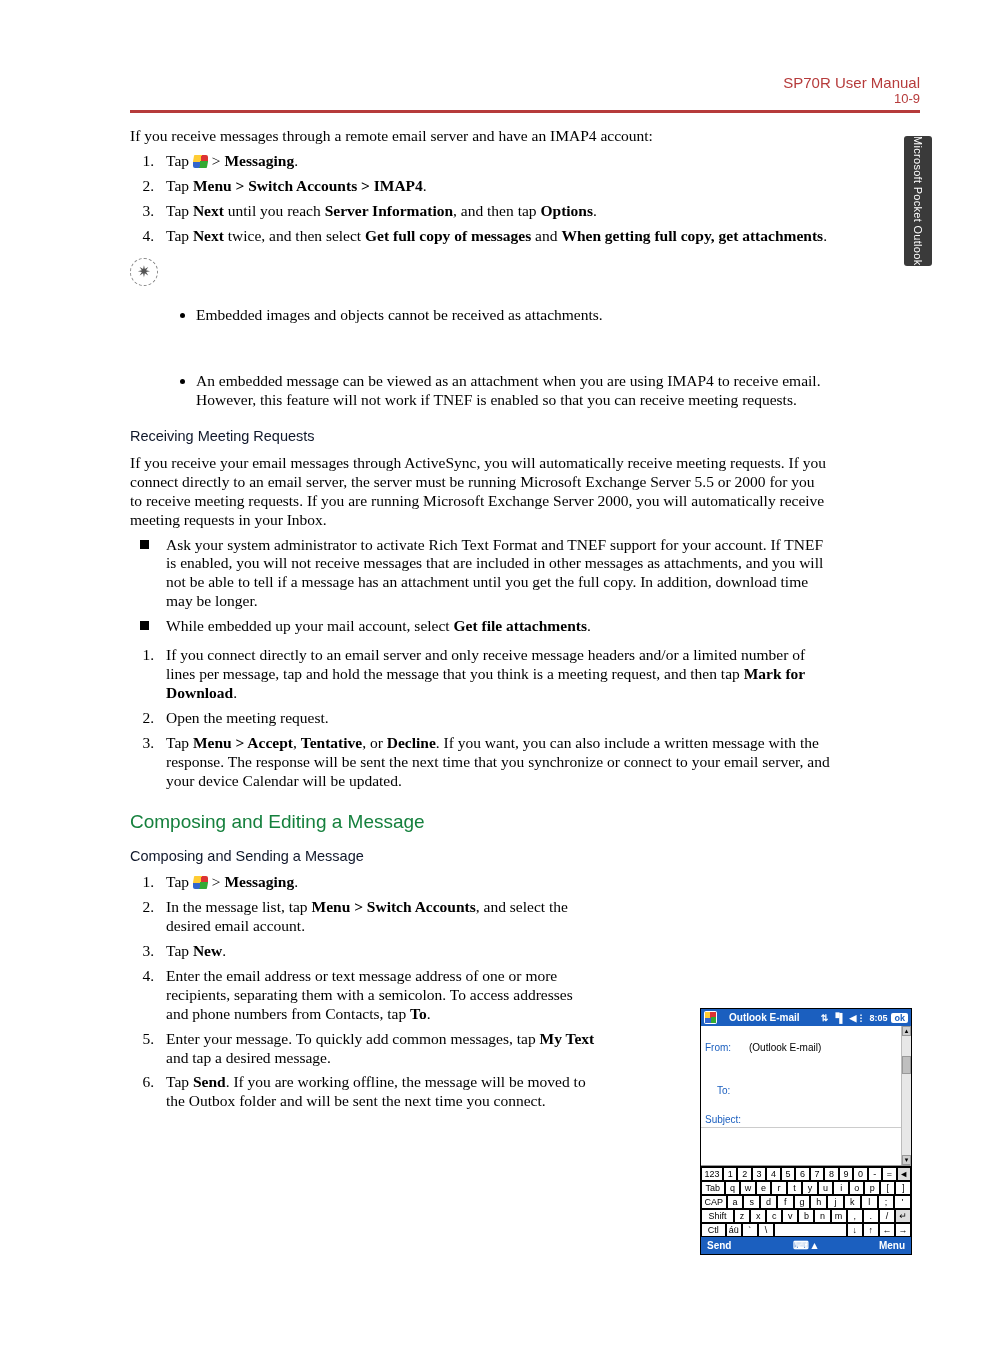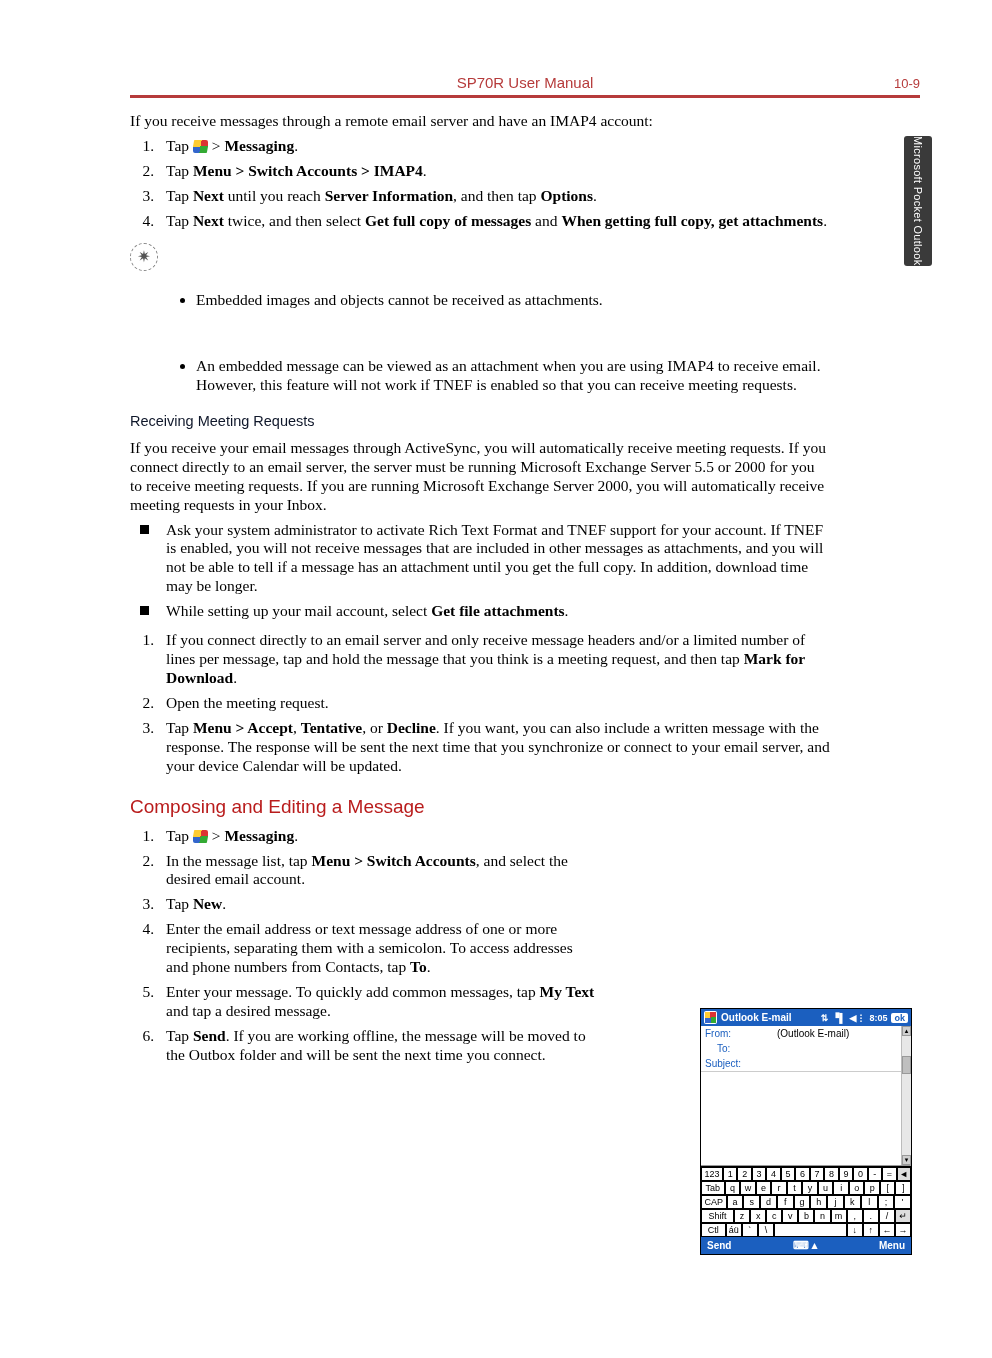--- a/index.html
+++ b/index.html
@@ -1,46 +1,46 @@
 <!DOCTYPE html>
 <html><head>
 <meta charset="utf-8">
 <style>
   * { box-sizing: border-box; margin: 0; padding: 0; }
   body { background: #fff; font-family: 'Times New Roman', Times, serif; color: #000; }
   .page { width: 992px; height: 1358px; margin: 0 auto; position: relative; background: #fff; padding: 60px 72px 60px 130px; }
-  .top-bar { display: flex; justify-content: space-between; align-items: flex-end; padding: 14px 0 4px 0; border-bottom: 3px solid #b63b3b; margin-bottom: 14px; }
+  .top-bar { display: flex; justify-content: space-between; align-items: flex-end; padding: 14px 0 4px 0; border-bottom: 3px solid #b63b3b; margin-bottom: 14px; flex-direction: column; }
   .header-title { color: #b63b3b; font-family: Arial, Helvetica, sans-serif; font-size: 15px; text-align: center; flex: 1; }
   .header-page { color: #b63b3b; font-family: Arial, Helvetica, sans-serif; font-size: 13px; width: 70px; text-align: right; }
   .header-spacer { width: 70px; }
   .side-tab { position: absolute; right: 60px; top: 136px; width: 28px; height: 130px; background: #3a3a3a; border-radius: 3px; display: flex; align-items: center; justify-content: center; }
   .side-tab span { writing-mode: vertical-rl; color: #fff; font-family: Arial, Helvetica, sans-serif; font-size: 11px; letter-spacing: 0.3px; text-align: center; }
   .content { width: 700px; font-size: 15.5px; line-height: 1.22; }
   .content p { margin-bottom: 6px; }
   .h3 { font-family: Liberation Sans, sans-serif; font-size: 14.5px; color: #0f172a; margin-top: 14px; margin-bottom: 8px; }
-  .h2 { font-family: Arial, Helvetica, sans-serif; font-size: 19px; color: #b91c1c; margin-top: 20px; margin-bottom: 8px; }
+  .h2 { font-family: Arial, Helvetica, sans-serif; font-size: 19px; color: #15803d; margin-top: 20px; margin-bottom: 8px; }
   ol.num { list-style: decimal; padding-left: 28px; margin-bottom: 10px; }
   ol.num > li { padding-left: 8px; margin-bottom: 6px; }
   ul.square { list-style: none; padding-left: 0; margin-bottom: 10px; }
   ul.square > li { position: relative; padding-left: 36px; margin-bottom: 6px; }
   ul.square > li::before { content: ""; position: absolute; left: 10px; top: 4px; width: 9px; height: 9px; background: #000; }
   .tip-block { display: flex; gap: 16px; margin: 12px 0 10px 0; align-items: flex-start; }
   .tip-icon { width: 28px; height: 28px; flex-shrink: 0; display: flex; align-items: center; justify-content: center; border: 1px dashed #888; border-radius: 50%; font-size: 16px; color: #555; }
   ul.tip-list { list-style: disc; padding-left: 22px; }
   ul.tip-list > li { margin-bottom: 4px; margin-top: 48px; }
   .b { font-weight: bold; }
   .sidefig { position: absolute; right: 80px; top: 1008px; width: 212px; }
   .device { border: 1px solid #000; background: #fff; width: 212px; font-family: Tahoma, Arial, sans-serif; font-size: 10px; }
-  .title-bar { background: #1b5fbf; color: #fff; display: flex; align-items: center; padding: 2px 3px; gap: 4px; font-weight: bold; }
+  .title-bar { background: #1b5fbf; color: #fff; display: flex; align-items: center; padding: 2px 3px; gap: 12px; font-weight: bold; }
   .start-flag { width: 13px; height: 13px; background: #fff; border-radius: 2px; position: relative; overflow: hidden; }
   .start-flag::before { content:""; position:absolute; inset:1px; background: conic-gradient(#d33 0 25%, #3a3 0 50%, #36c 0 75%, #fc3 0 100%); }
   .tb-icons { margin-left: auto; display: flex; gap: 4px; align-items: center; font-size: 9px; }
   .ok-btn { background: #fff; color: #1b5fbf; padding: 0 3px; border-radius: 2px; font-weight: bold; }
   .compose-area { height: 140px; position: relative; border-bottom: 1px solid #999; }
-  .compose-row { display: flex; font-size: 10px; color: #1b5fbf; padding: 2px 4px; gap: 28px; }
+  .compose-row { display: flex; font-size: 10px; color: #1b5fbf; padding: 16px 4px; }
   .compose-row .lbl { width: 44px; }
   .compose-row .val { color: #000; }
   .subj { color: #1b5fbf; padding: 2px 4px; border-bottom: 1px solid #ccc; }
   .scroll-v { position: absolute; right: 0; top: 0; bottom: 0; width: 10px; background: #e7e7e7; border-left: 1px solid #bbb; }
   .scroll-v .btn { height: 10px; background: #cfcfcf; border: 1px solid #999; font-size: 7px; text-align: center; line-height: 8px; }
   .scroll-v .thumb { position: absolute; left: 0; right: 0; top: 30px; height: 18px; background: #bfbfbf; border: 1px solid #999; }
   .osk { border-top: 1px solid #000; background: #fff; }
   .krow { display: flex; }
   .krow .key { border: 1px solid #000; flex: 1; text-align: center; font-size: 9px; padding: 1px 0; background: #fff; min-width: 0; }
   .krow .key.wide { flex: 1.6; }
@@ -85,31 +85,32 @@
         <li>Embedded images and objects cannot be received as attachments.</li>
         <li>An embedded message can be viewed as an attachment when you are using IMAP4 to receive email. However, this feature will not work if TNEF is enabled so that you can receive meeting requests.</li>
       </ul>
     </div>
 
     <div class="h3">Receiving Meeting Requests</div>
     <p>If you receive your email messages through ActiveSync, you will automatically receive meeting requests. If you connect directly to an email server, the server must be running Microsoft Exchange Server 5.5 or 2000 for you to receive meeting requests. If you are running Microsoft Exchange Server 2000, you will automatically receive meeting requests in your Inbox.</p>
 
     <ul class="square">
       <li>Ask your system administrator to activate Rich Text Format and TNEF support for your account. If TNEF is enabled, you will not receive messages that are included in other messages as attachments, and you will not be able to tell if a message has an attachment until you get the full copy. In addition, download time may be longer.</li>
-      <li><span>While setting up your mail account, select </span><span class="b">Get file attachments</span><span>.</span></li>
+      <li><span>While embedded up your mail account, select </span><span class="b">Get file attachments</span><span>.</span></li>
     </ul>
 
 
     <ol class="num">
       <li><span>If you connect directly to an email server and only receive message headers and/or a limited number of lines per message, tap and hold the message that you think is a meeting request, and then tap </span><span class="b">Mark for Download</span><span>.</span></li>
       <li>Open the meeting request.</li>
       <li><span>Tap </span><span class="b">Menu &gt; Accept</span><span>, </span><span class="b">Tentative</span><span>, or </span><span class="b">Decline</span><span>. If you want, you can also include a written message with the response. The response will be sent the next time that you synchronize or connect to your email server, and your device Calendar will be updated.</span></li>
     </ol>
 
     <div class="h2">Composing and Editing a Message</div>
+    <div class="h3">Composing and Sending a Message</div>
 
     <div class="compose-column">
       <ol class="num">
         <li><span>Tap </span><span class="inline-flag"></span><span> &gt; </span><span class="b">Messaging</span><span>.</span></li>
         <li><span>In the message list, tap </span><span class="b">Menu &gt; Switch Accounts</span><span>, and select the desired email account.</span></li>
         <li><span>Tap </span><span class="b">New</span><span>.</span></li>
         <li><span>Enter the email address or text message address of one or more recipients, separating them with a semicolon. To access addresses and phone numbers from Contacts, tap </span><span class="b">To</span><span>.</span></li>
         <li><span>Enter your message. To quickly add common messages, tap </span><span class="b">My Text</span><span> and tap a desired message.</span></li>
         <li><span>Tap </span><span class="b">Send</span><span>. If you are working offline, the message will be moved to the Outbox folder and will be sent the next time you connect.</span></li>
       </ol>

